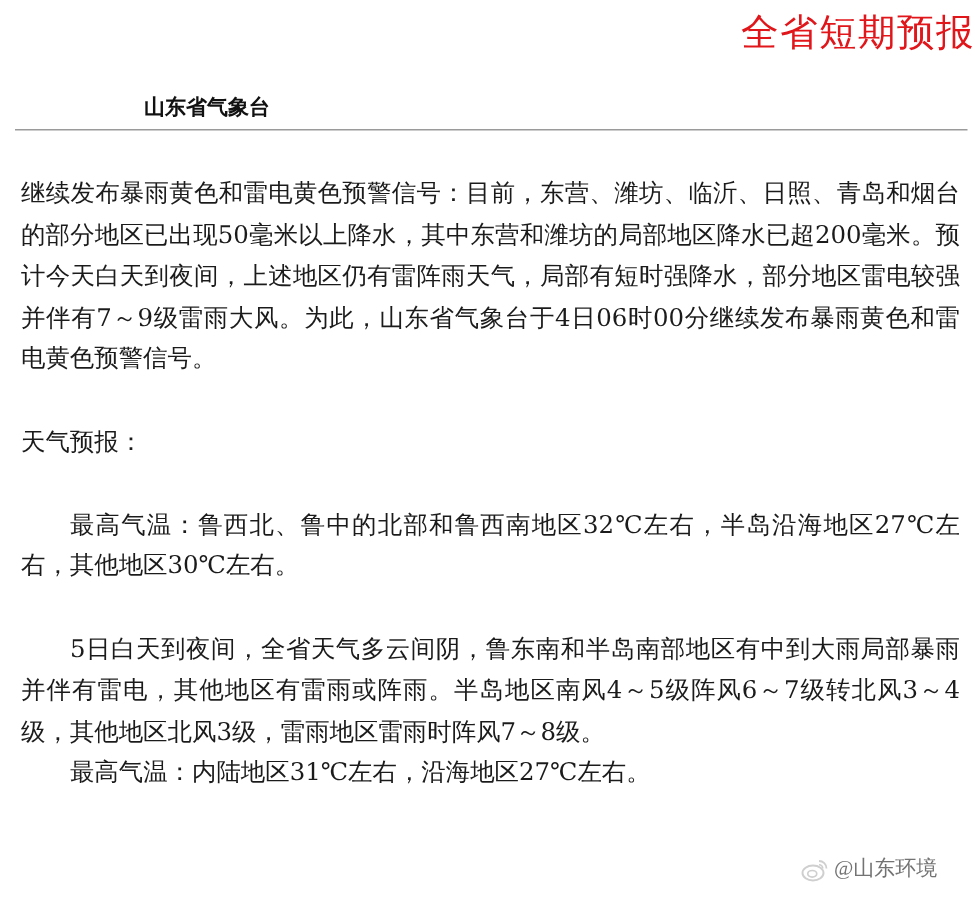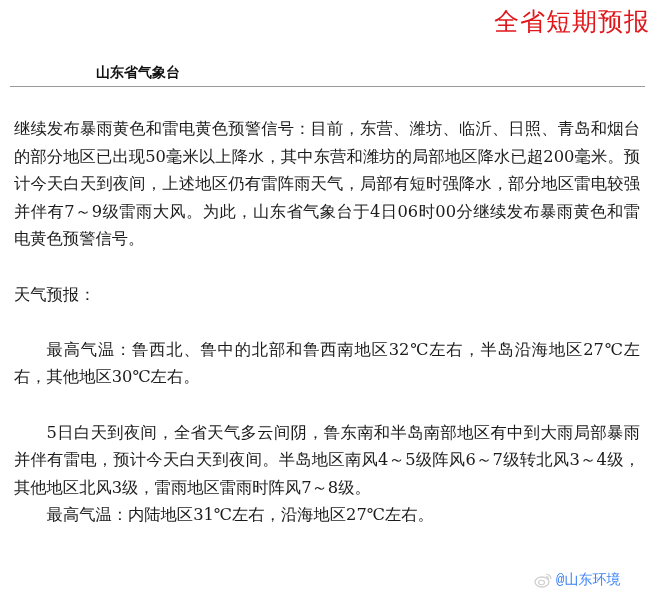--- a/index.html
+++ b/index.html
@@ -73,24 +73,24 @@
       height: 27.6px;
     }
     .indent {
       text-indent: 2em;
     }
     .watermark {
       position: absolute;
       left: 534px;
       top: 569px;
       height: 22px;
-      font-family: Liberation Mono, monospace;
+      font-family: Liberation Serif, serif;
       font-size: 14px;
       line-height: 22px;
-      color: #3b82f6;
+      color: #737373;
       display: flex;
       align-items: center;
       gap: 4px;
     }
     .weibo-icon {
       width: 18px;
       height: 16px;
       display: inline-block;
     }
   </style>
@@ -105,21 +105,21 @@
 
 <div class="divider"></div>
 
 <div class="content">
   <p>继续发布暴雨黄色和雷电黄色预警信号：目前，东营、潍坊、临沂、日照、青岛和烟台的部分地区已出现50毫米以上降水，其中东营和潍坊的局部地区降水已超200毫米。预计今天白天到夜间，上述地区仍有雷阵雨天气，局部有短时强降水，部分地区雷电较强并伴有7～9级雷雨大风。为此，山东省气象台于4日06时00分继续发布暴雨黄色和雷电黄色预警信号。</p>
   <div class="gap"></div>
   <p>天气预报：</p>
   <div class="gap"></div>
   <p class="indent">最高气温：鲁西北、鲁中的北部和鲁西南地区32℃左右，半岛沿海地区27℃左右，其他地区30℃左右。</p>
   <div class="gap"></div>
-  <p class="indent">5日白天到夜间，全省天气多云间阴，鲁东南和半岛南部地区有中到大雨局部暴雨并伴有雷电，预计今天白天到夜间。半岛地区南风4～5级阵风6～7级转北风3～4级，其他地区北风3级，雷雨地区雷雨时阵风7～8级。</p>
+  <p class="indent">5日白天到夜间，全省天气多云间阴，鲁东南和半岛南部地区有中到大雨局部暴雨并伴有雷电，其他地区有雷雨或阵雨。半岛地区南风4～5级阵风6～7级转北风3～4级，其他地区北风3级，雷雨地区雷雨时阵风7～8级。</p>
   <p class="indent">最高气温：内陆地区31℃左右，沿海地区27℃左右。</p>
 </div>
 
 <div class="watermark">
   <span class="weibo-icon">
     <svg width="18" height="16" viewBox="0 0 18 16">
       <ellipse cx="8" cy="10" rx="7" ry="5" fill="none" stroke="#cfcfcf" stroke-width="1.3"></ellipse>
       <ellipse cx="7.5" cy="10.5" rx="3" ry="2.2" fill="none" stroke="#cfcfcf" stroke-width="1.1"></ellipse>
       <path d="M12 2 A5 5 0 0 1 17 7" fill="none" stroke="#cfcfcf" stroke-width="1.2"></path>
       <path d="M12 4.5 A2.5 2.5 0 0 1 14.5 7" fill="none" stroke="#cfcfcf" stroke-width="1.1"></path>

